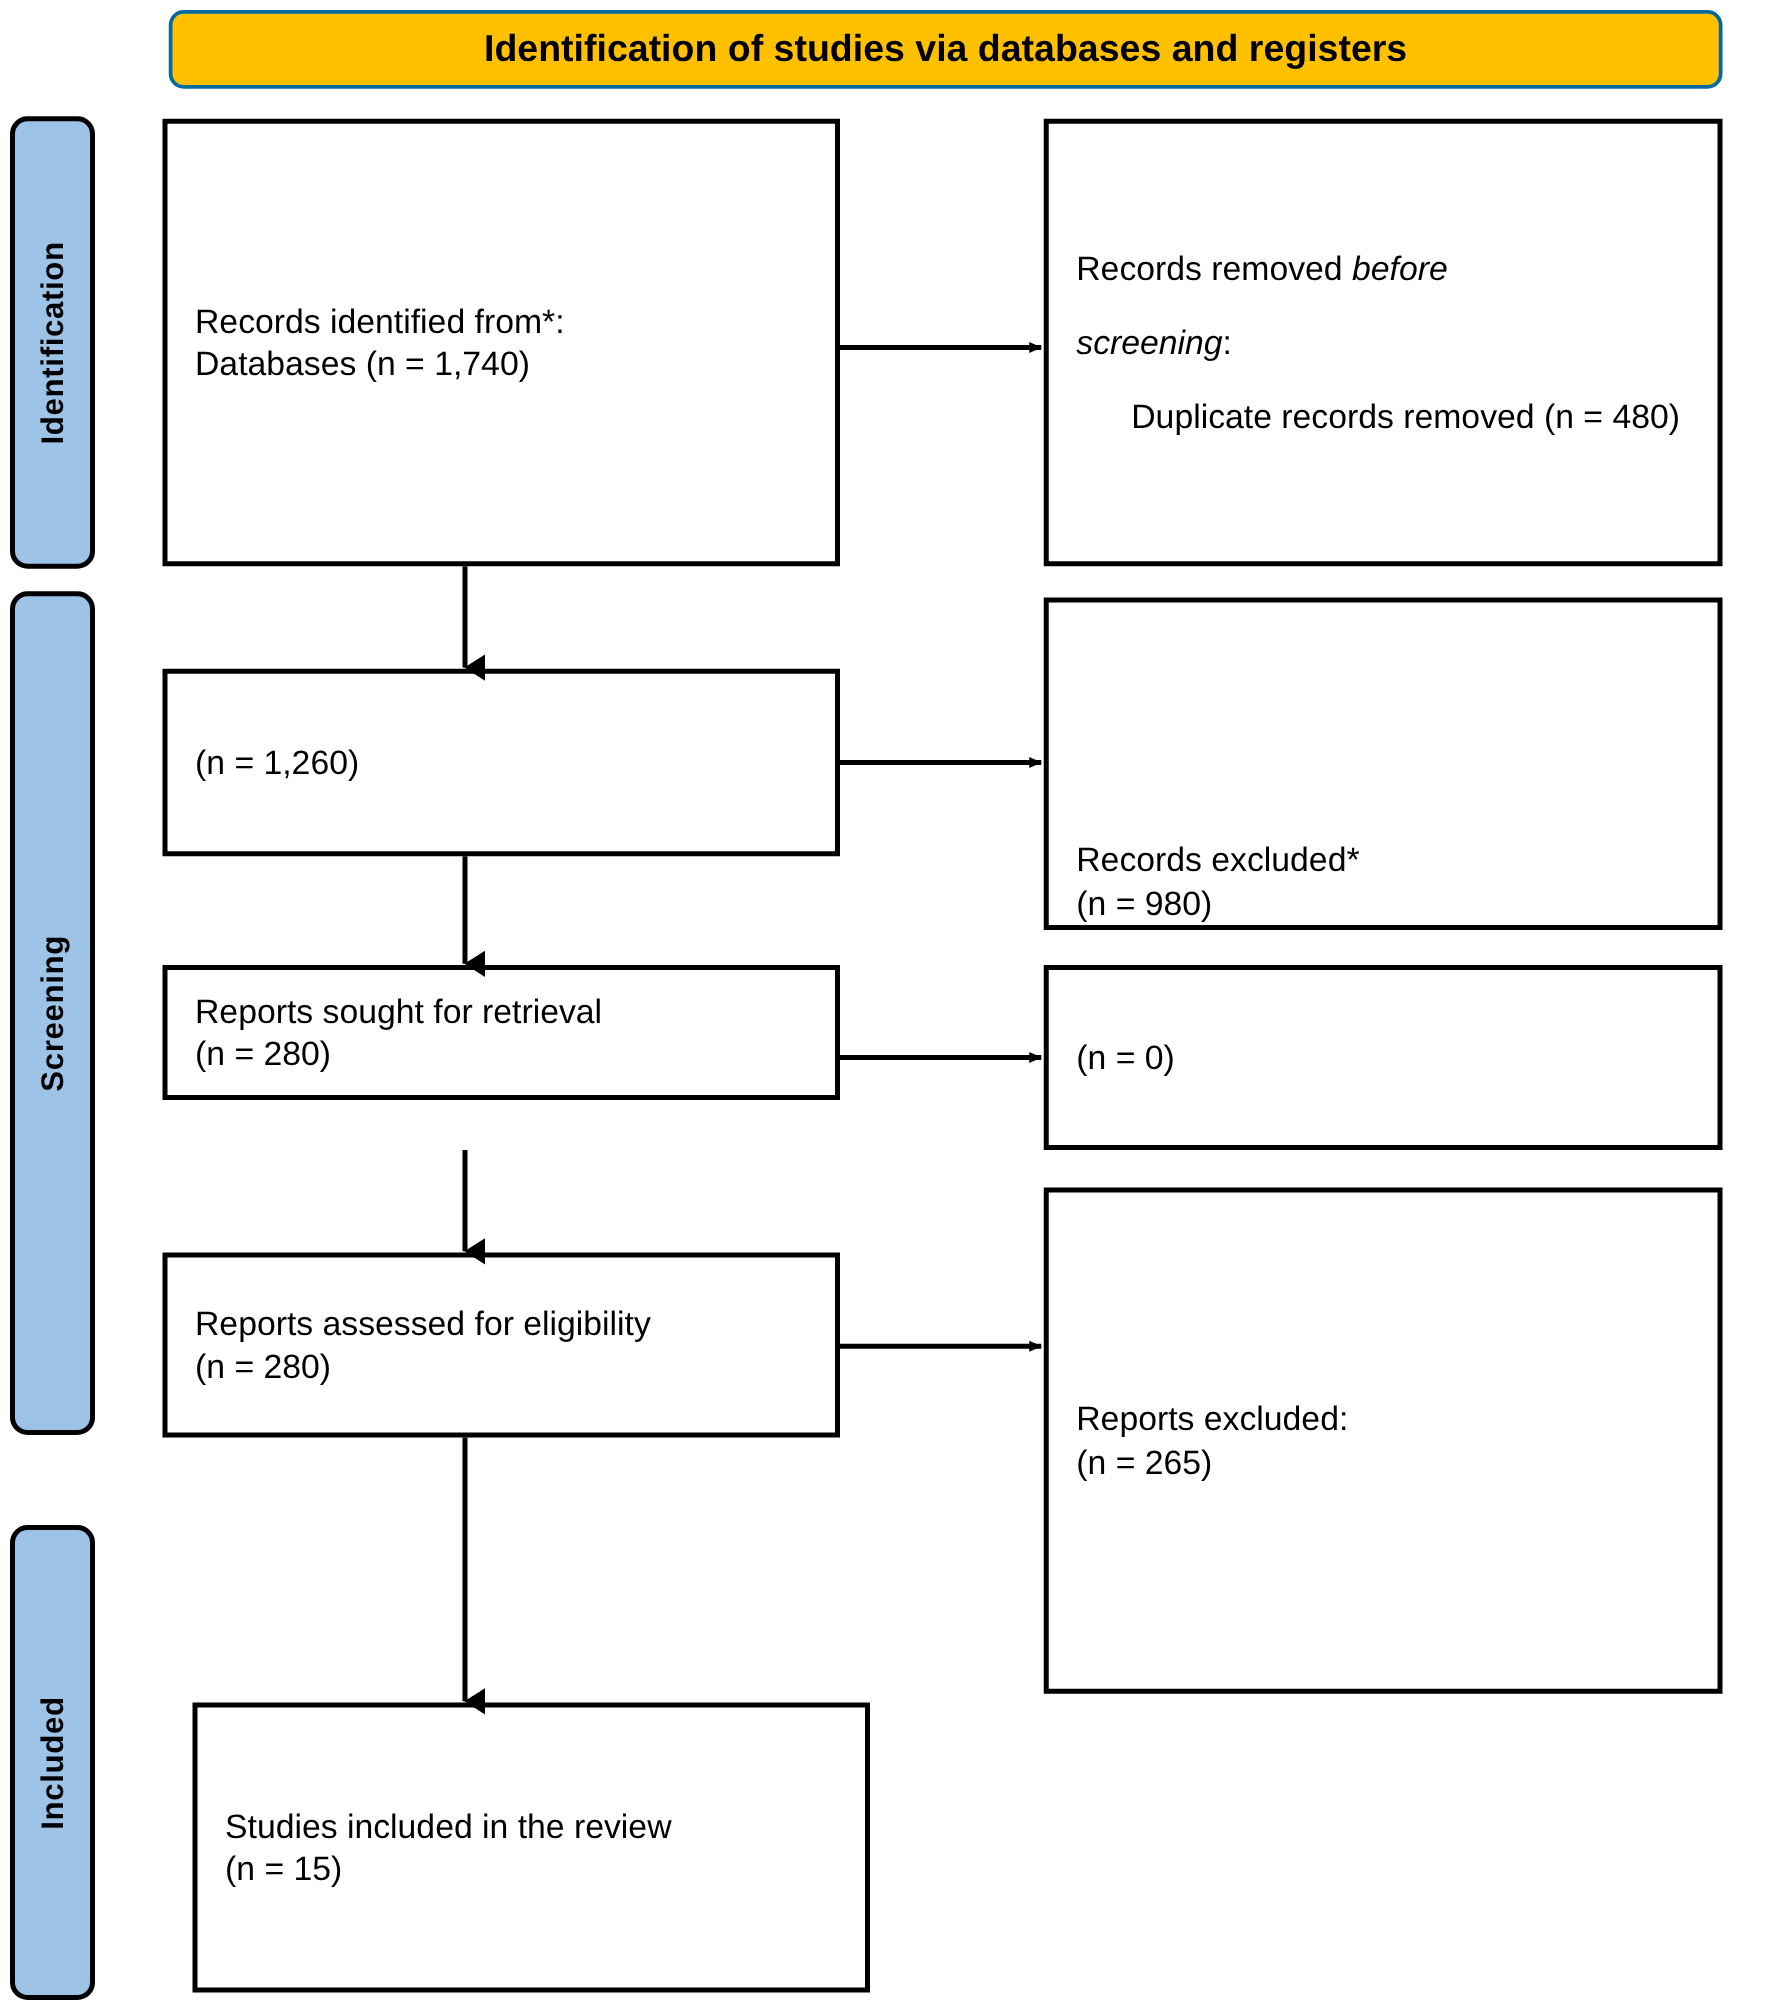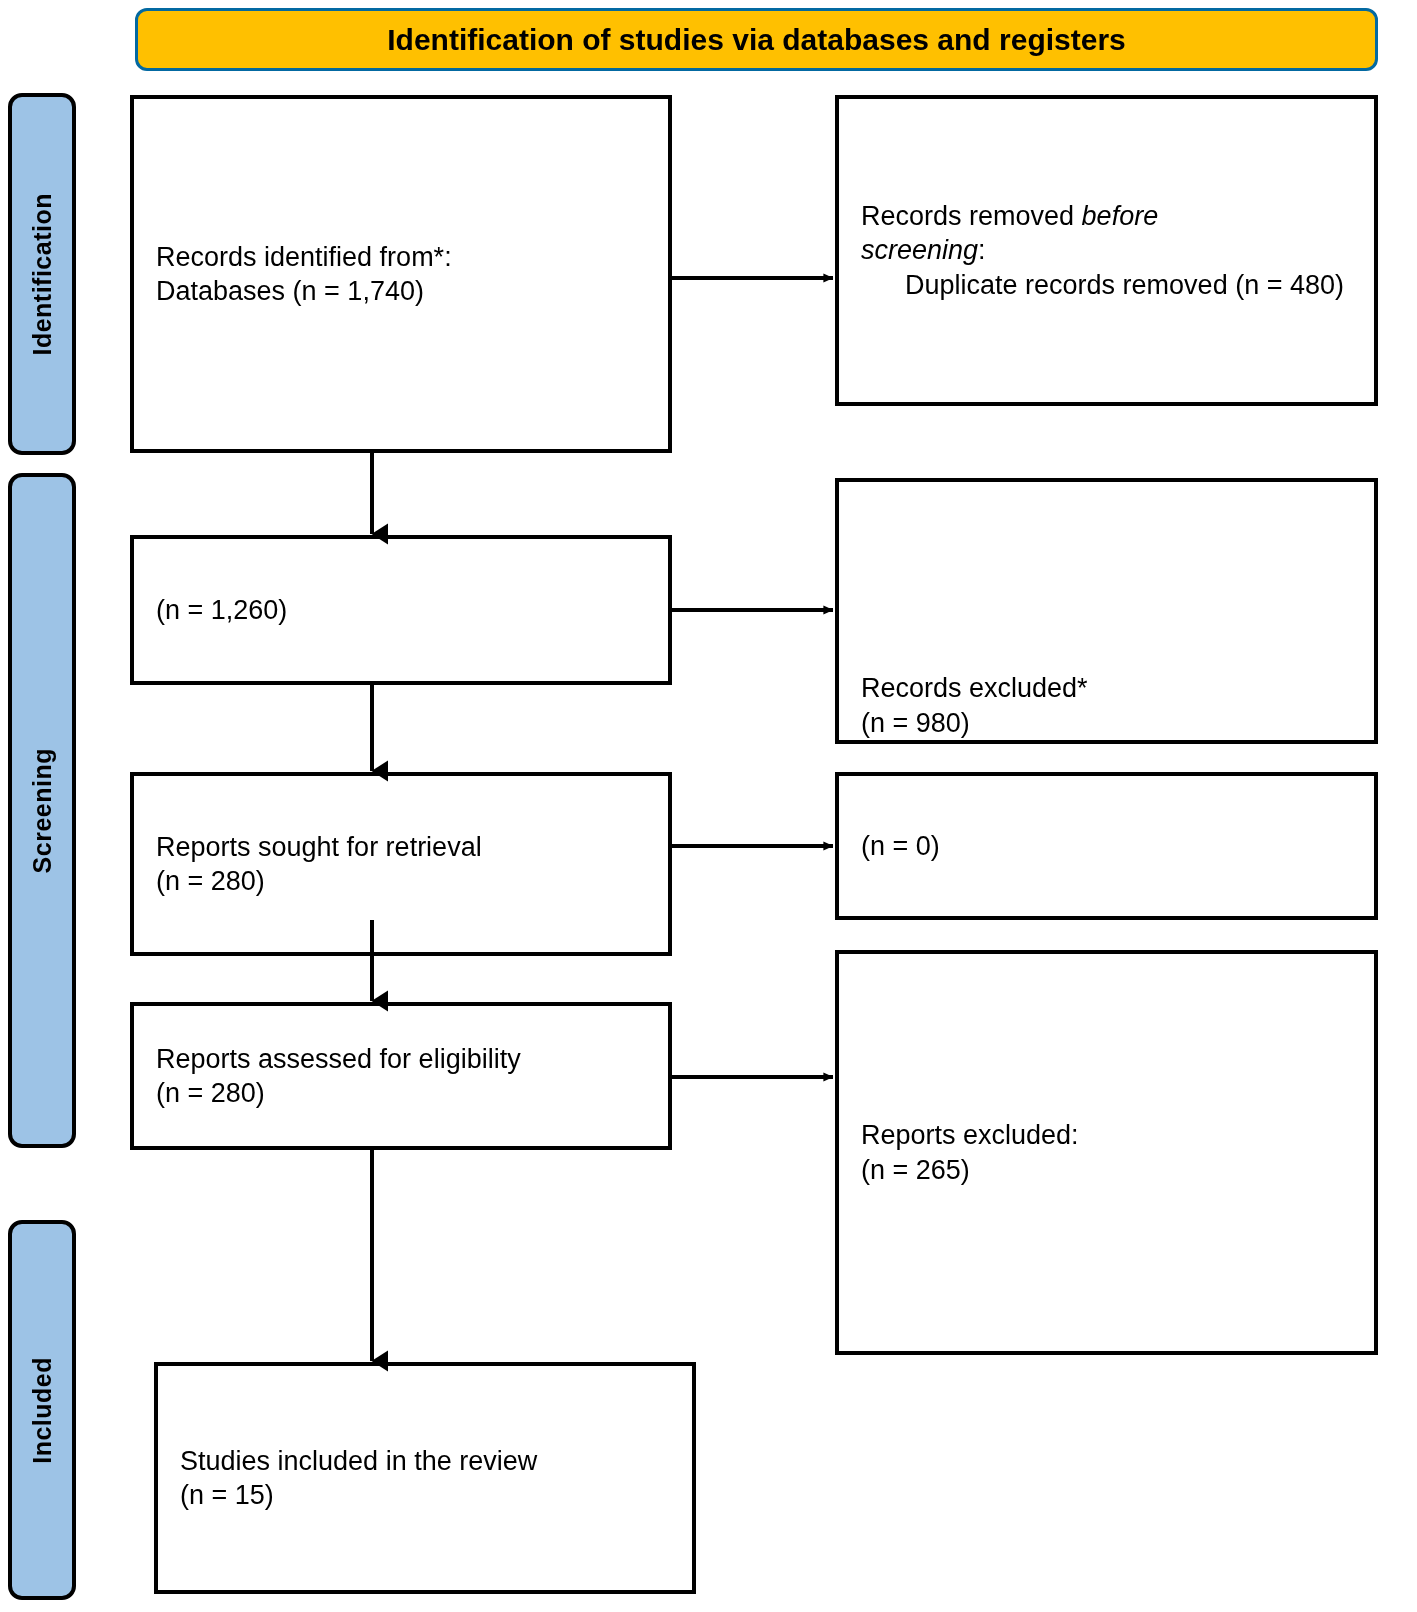--- a/index.html
+++ b/index.html
@@ -90,26 +90,26 @@
   .box .box-text.hang {
     
     padding-left: 44px;
     text-indent: 0;
   }
   .box .box-text em { font-style: italic; }
 
   
   #box-identified      { left: 130px; top: 95px;   width: 542px; height: 358px; }
   #box-screened        { left: 130px; top: 535px;  width: 542px; height: 150px; }
-  #box-sought          { left: 130px; top: 772px;  width: 542px; height: 184px; }
+  #box-sought          { left: 130px; top: 772px;  width: 542px; height: 108px; }
   #box-assessed        { left: 130px; top: 1002px; width: 542px; height: 148px; }
   #box-included        { left: 130px; top: 1362px; width: 542px; height: 232px; margin-left: 24px; }
 
   
-  #box-removed         { left: 835px; top: 95px;   width: 543px; height: 311px; }
+  #box-removed         { left: 835px; top: 95px;   width: 543px; height: 358px; gap: 25px; }
   #box-excl-records    { left: 835px; top: 478px;  width: 543px; height: 266px; justify-content: flex-end; }
   #box-not-retrieved   { left: 835px; top: 772px;  width: 543px; height: 148px; }
   #box-excl-reports    { left: 835px; top: 950px;  width: 543px; height: 405px; }
 
   
   #box-identified .box-text,
   #box-removed .box-text,
   #box-excl-records .box-text,
   #box-excl-reports .box-text { }
 

